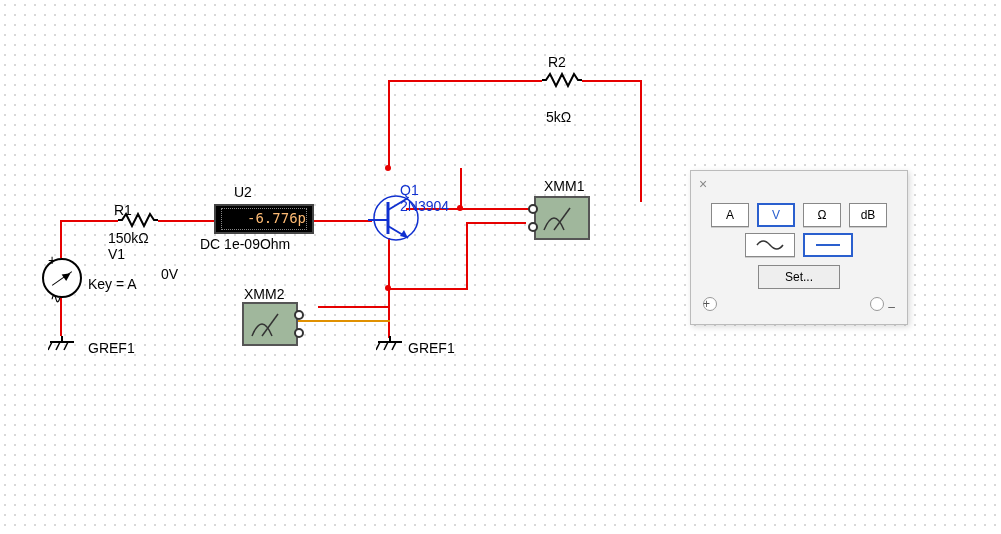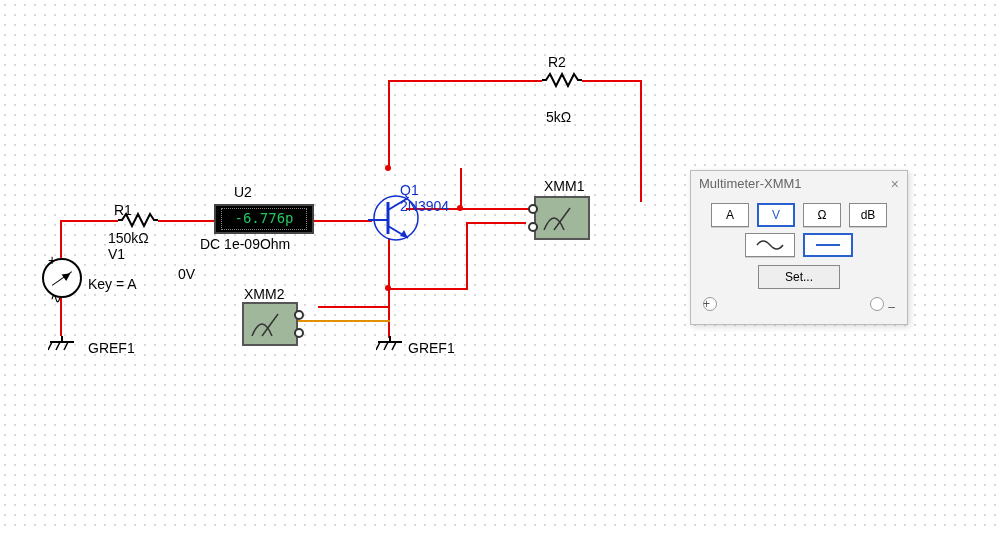--- a/index.html
+++ b/index.html
@@ -19,21 +19,21 @@
 
   
   .src{position:absolute;width:36px;height:36px;border:2px solid #000;border-radius:50%;background:#fff}
   .src .arrow{position:absolute;left:6px;top:18px;width:24px;height:0;border-top:1.5px solid #000;transform:rotate(-35deg)}
   .src .arrow:after{content:"";position:absolute;right:-2px;top:-4px;border:4px solid transparent;border-left:8px solid #000}
   .plus{position:absolute;font-size:14px;color:#000}
   .sine{position:absolute;font-size:14px;color:#000}
 
   
   .amm{position:absolute;width:96px;height:26px;background:#000;border:2px solid #444}
-  .amm .inner{position:absolute;left:6px;top:3px;right:6px;bottom:3px;background:#000;color:#22c55e;font-size:14px;font-family:monospace;text-align:center;line-height:18px}
+  .amm .inner{position:absolute;left:6px;top:3px;right:6px;bottom:3px;background:#000;color:#fdba74;font-size:14px;font-family:monospace;text-align:right;line-height:18px}
   .amm .inner.sel{outline:1px dotted #888}
 
   
   .bjt{position:absolute}
   .bjt svg{display:block}
 
   
   .xmi{position:absolute;width:52px;height:40px;background:#a0b79c;border:2px solid #555}
   .xmi svg{position:absolute;left:4px;top:4px}
   .xmi .pin{position:absolute;width:6px;height:6px;border:2px solid #333;border-radius:50%;background:#fff}
@@ -113,21 +113,21 @@
   </div>
   <div class="label" style="left:546px;top:109px">5kΩ</div>
 
   <div class="label" style="left:108px;top:246px">V1</div>
   <div class="src" style="left:42px;top:258px">
     <div class="arrow"></div>
   </div>
   <div class="plus" style="left:48px;top:252px">+</div>
   <div class="sine" style="left:50px;top:290px">∿</div>
   <div class="label" style="left:88px;top:276px">Key = A</div>
-  <div class="label" style="left:178px;top:266px">0V</div>
+  <div class="label" style="left:161px;top:266px">0V</div>
 
   <div class="label" style="left:234px;top:184px">U2</div>
   <div class="amm" style="left:214px;top:204px">
     <div class="inner sel">-6.776p</div>
   </div>
   <div class="label" style="left:200px;top:236px">DC  1e-09Ohm</div>
 
   <div class="label blue" style="left:400px;top:182px">Q1</div>
   <div class="label blue" style="left:400px;top:198px">2N3904</div>
   <div class="bjt" style="left:368px;top:186px">
@@ -178,21 +178,20 @@
         <line x1="14" y1="0" x2="14" y2="6" stroke="#000" stroke-width="2"></line>
         <line x1="2" y1="6" x2="26" y2="6" stroke="#000" stroke-width="2"></line>
         <line x1="4" y1="6" x2="0" y2="14" stroke="#000" stroke-width="1.5"></line>
         <line x1="12" y1="6" x2="8" y2="14" stroke="#000" stroke-width="1.5"></line>
         <line x1="20" y1="6" x2="16" y2="14" stroke="#000" stroke-width="1.5"></line>
       </svg>
   </div>
 
   <div class="mm" style="left:690px;top:170px">
     <div class="tb">
-      <span>Multimeter-XMM1</span>
       <span class="x">×</span>
     </div>
     <div class="row">
       <div class="btn">A</div>
       <div class="btn sel">V</div>
       <div class="btn">Ω</div>
       <div class="btn">dB</div>
     </div>
     <div class="row">
       <div class="btn wide">

